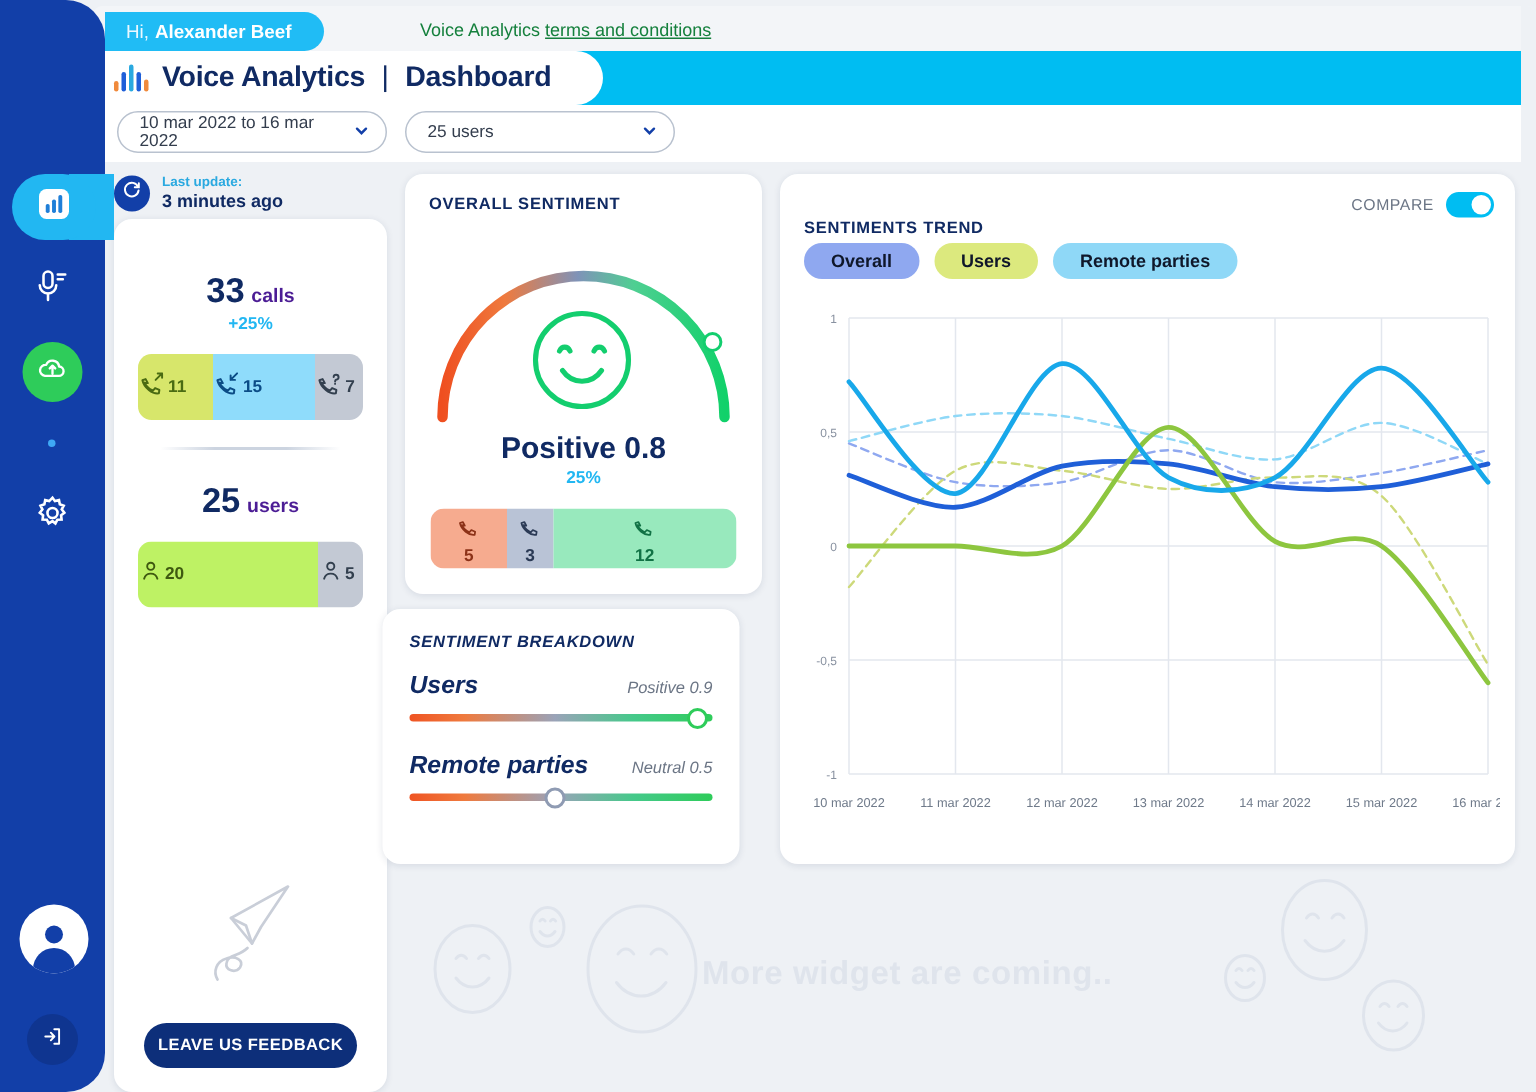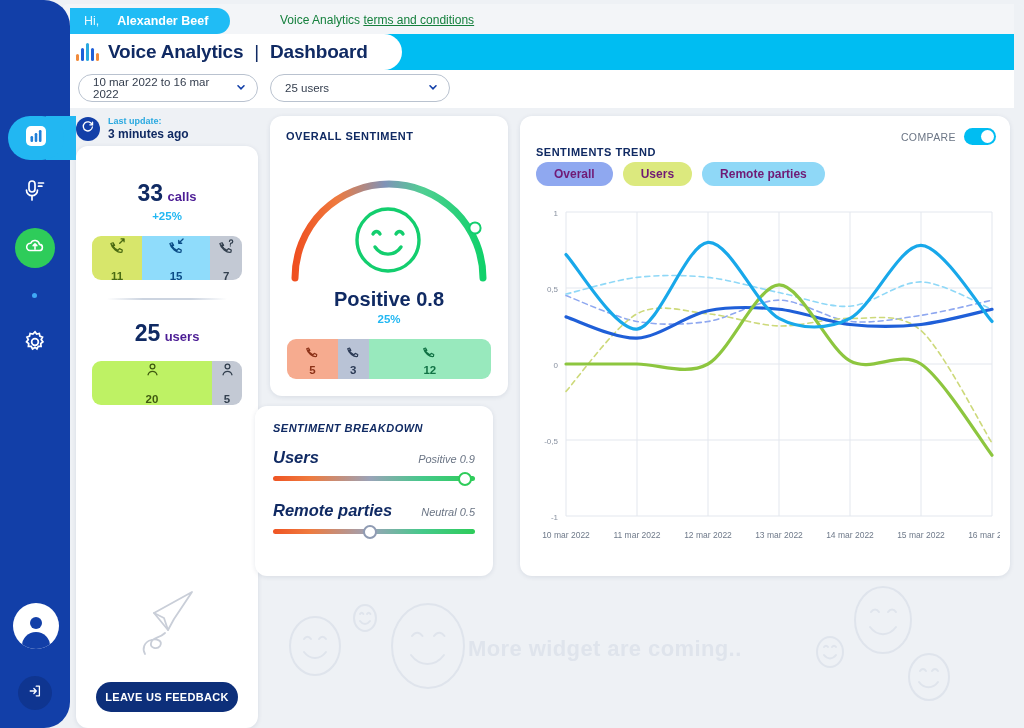--- a/index.html
+++ b/index.html
@@ -79,21 +79,21 @@
   }
   .topbar {
     position: absolute; left: 0; top: 0; width: 962px; height: 30px;
     background: #f3f5f8;
   }
   .greet-pill {
     position: absolute; left: 8px; top: 4px;
     height: 26px; padding: 0 22px 0 14px;
     background: #20bcf5;
     border-radius: 0 14px 14px 0;
-    display: flex; align-items: center; gap: 18px;
+    display: flex; align-items: center; gap: 4px;
     color: #ffffff; font-size: 12.5px;
   }
   .greet-hi { font-weight: 400; color:#eaf8ff; }
   .greet-name { font-weight: 700; }
   .terms {
     position: absolute; left: 218px; top: 9px;
     font-size: 12px; color: #15803d;
   }
   .terms u { text-decoration: underline; }
 
@@ -161,22 +161,22 @@
   .stat-big { text-align: center; }
   .stat-num { font-size: 23px; font-weight: 700; color: #102a63; }
   .stat-unit { font-size: 13px; font-weight: 700; color: #4c1d95; }
   .stat-delta { font-size: 11.5px; font-weight: 700; color: #22b7f2; text-align:center; margin-top:3px;}
 
   .segbar {
     display: flex; height: 44px; border-radius: 9px; overflow: hidden;
     margin: 14px auto 0; width: 150px;
   }
   .seg {
-    display: flex; flex-direction: column; align-items: center; justify-content: flex-start;
-    gap: 11px;
+    display: flex; align-items: center; justify-content: flex-start;
+    gap: 1px;
   }
   .seg-val { font-size: 11.5px; font-weight: 700; }
   .divider-soft {
     width: 120px; height: 2px; margin: 18px auto 0;
     background: linear-gradient(90deg, rgba(200,208,220,0) 0%, #ccd4e0 30%, #ccd4e0 70%, rgba(200,208,220,0) 100%);
   }
 
   .feedback-wrap {
     position: absolute; left: 0; bottom: 16px; width: 182px;
     display: flex; flex-direction: column; align-items: center; gap: 14px;
@@ -234,21 +234,21 @@
     position: relative; cursor: pointer;
   }
   .toggle::after {
     content: ""; position: absolute; right: 2px; top: 2px;
     width: 13px; height: 13px; border-radius: 50%; background: #ffffff;
   }
   .legend { position: absolute; left: 16px; top: 46px; display: flex; gap: 10px; }
   .legend-pill {
     height: 24px; padding: 0 18px; border-radius: 12px;
     display: flex; align-items: center; justify-content: center;
-    font-size: 12px; font-weight: 700; color: #701a75; cursor: pointer;
+    font-size: 12px; font-weight: 700; color: #0f172a; cursor: pointer;
   }
   .chart-area { position: absolute; left: 10px; top: 82px; width: 470px; height: 370px; }
 
   
   .watermark { position: absolute; left: 198px; top: 470px; width: 760px; height: 150px; pointer-events:none; }
   .wm-text {
     position: absolute; left: 208px; top: 58px;
     font-size: 22px; font-weight: 700; color: #dfe4ec; letter-spacing: .4px;
   }
   .scroll-corner {

